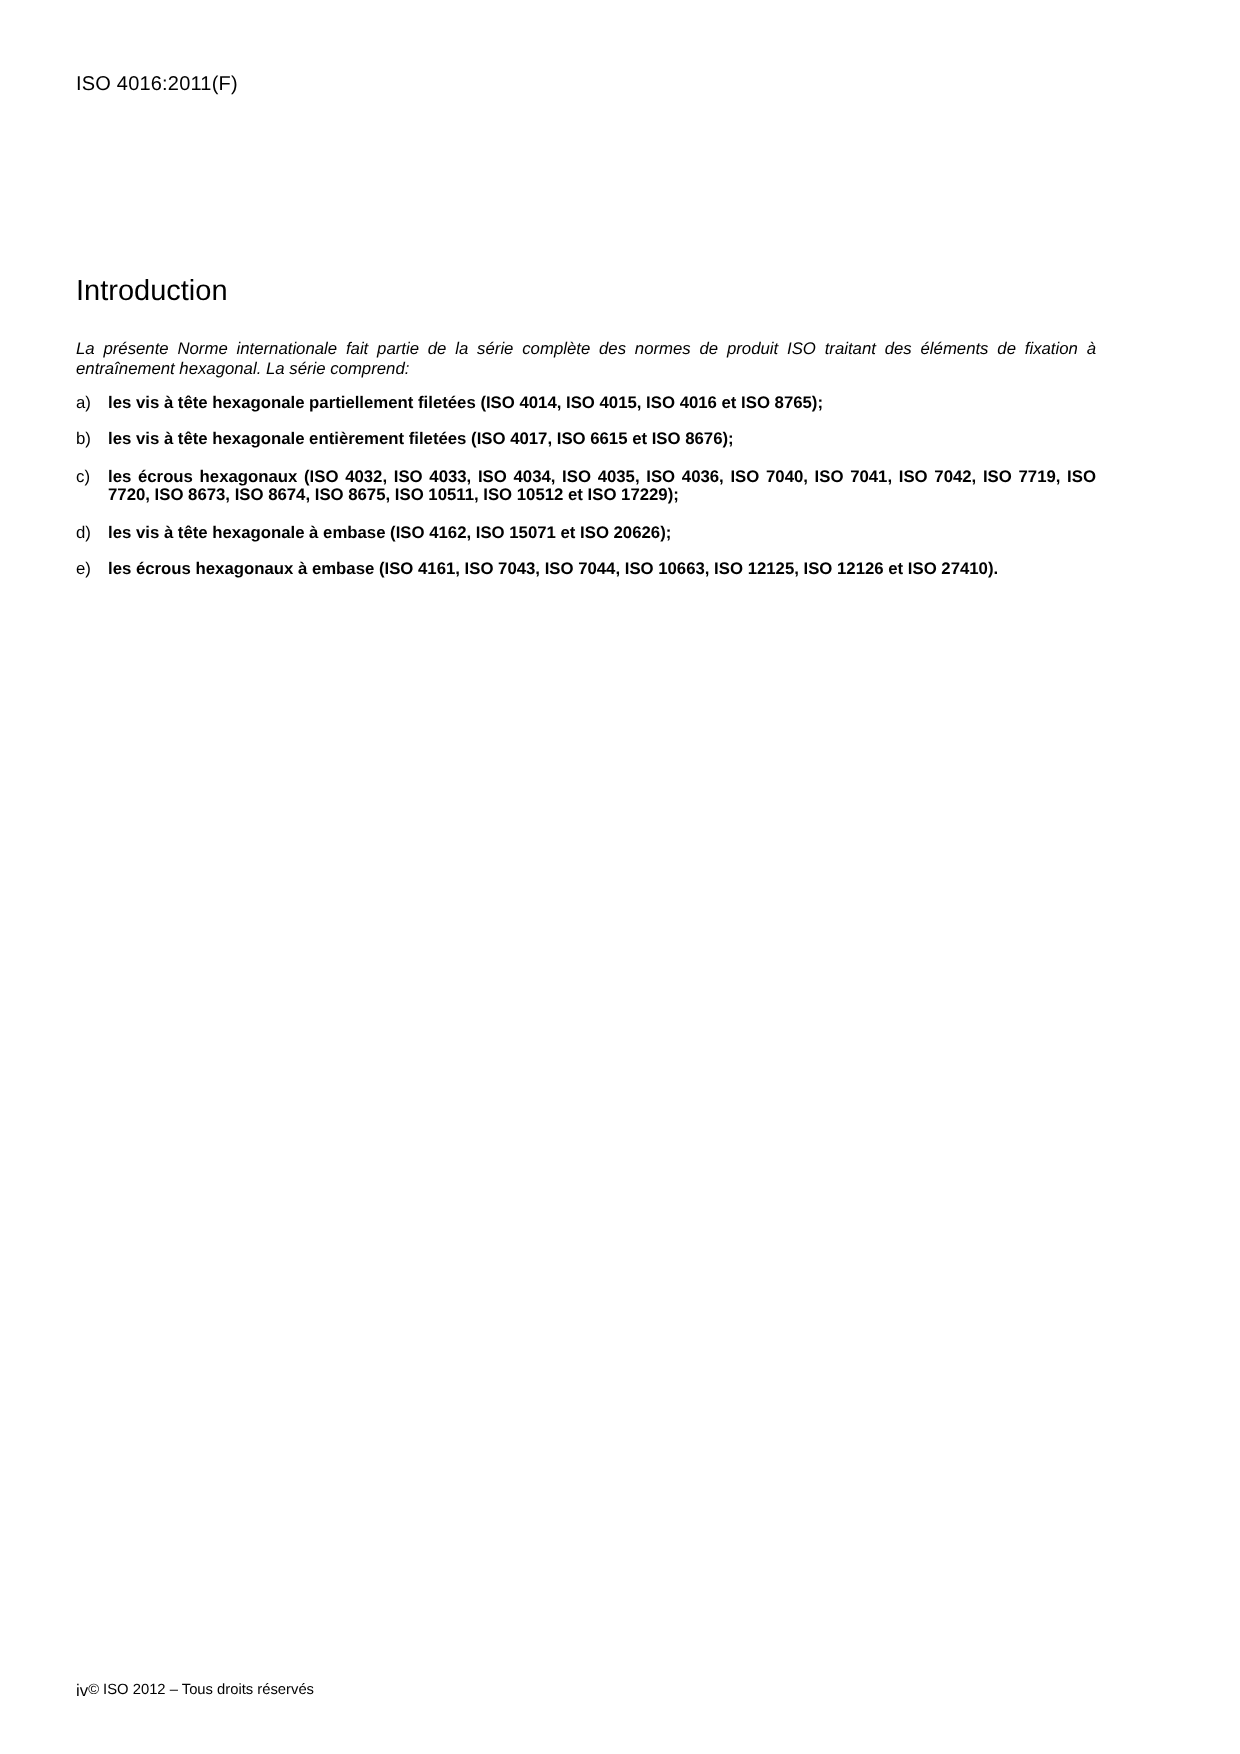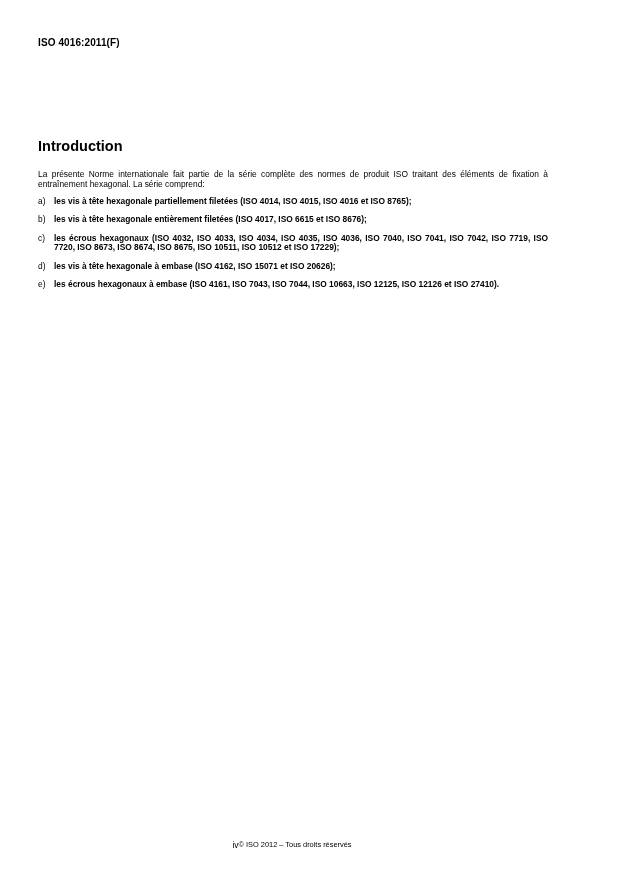--- a/index.html
+++ b/index.html
@@ -13,40 +13,41 @@
       position: relative;
       overflow: hidden;
       font-family: "Liberation Sans", sans-serif;
       color: #000000;
     }
     .doc-header {
       position: absolute;
       left: 38px;
       top: 37px;
       font-size: 10px;
-      font-weight: bold;
+      font-weight: normal;
       letter-spacing: 0.1px;
     }
     .section-title {
       position: absolute;
       left: 38px;
       top: 138px;
       font-size: 14.5px;
-      font-weight: bold;
+      font-weight: normal;
       margin: 0;
     }
     .intro-para {
       position: absolute;
       left: 38px;
       top: 170px;
       width: 510px;
       font-size: 8.4px;
       line-height: 9.6px;
       text-align: justify;
       margin: 0;
+      font-style: italic;
     }
     .list {
       position: absolute;
       left: 38px;
       top: 197px;
       width: 510px;
       margin: 0;
       padding: 0;
       list-style: none;
     }
@@ -68,21 +69,21 @@
     .list-text.last-left {
       text-align-last: left;
     }
     .doc-footer {
       position: absolute;
       left: 38px;
       top: 840px;
       width: 508px;
       font-size: 7.4px;
       display: flex;
-      justify-content: center;
+      justify-content: flex-start;
     }
     .page-num {
       font-size: 8.4px;
     }
   </style>
 </head>
 <body>
 
 <div class="doc-header">ISO 4016:2011(F)</div>
 

